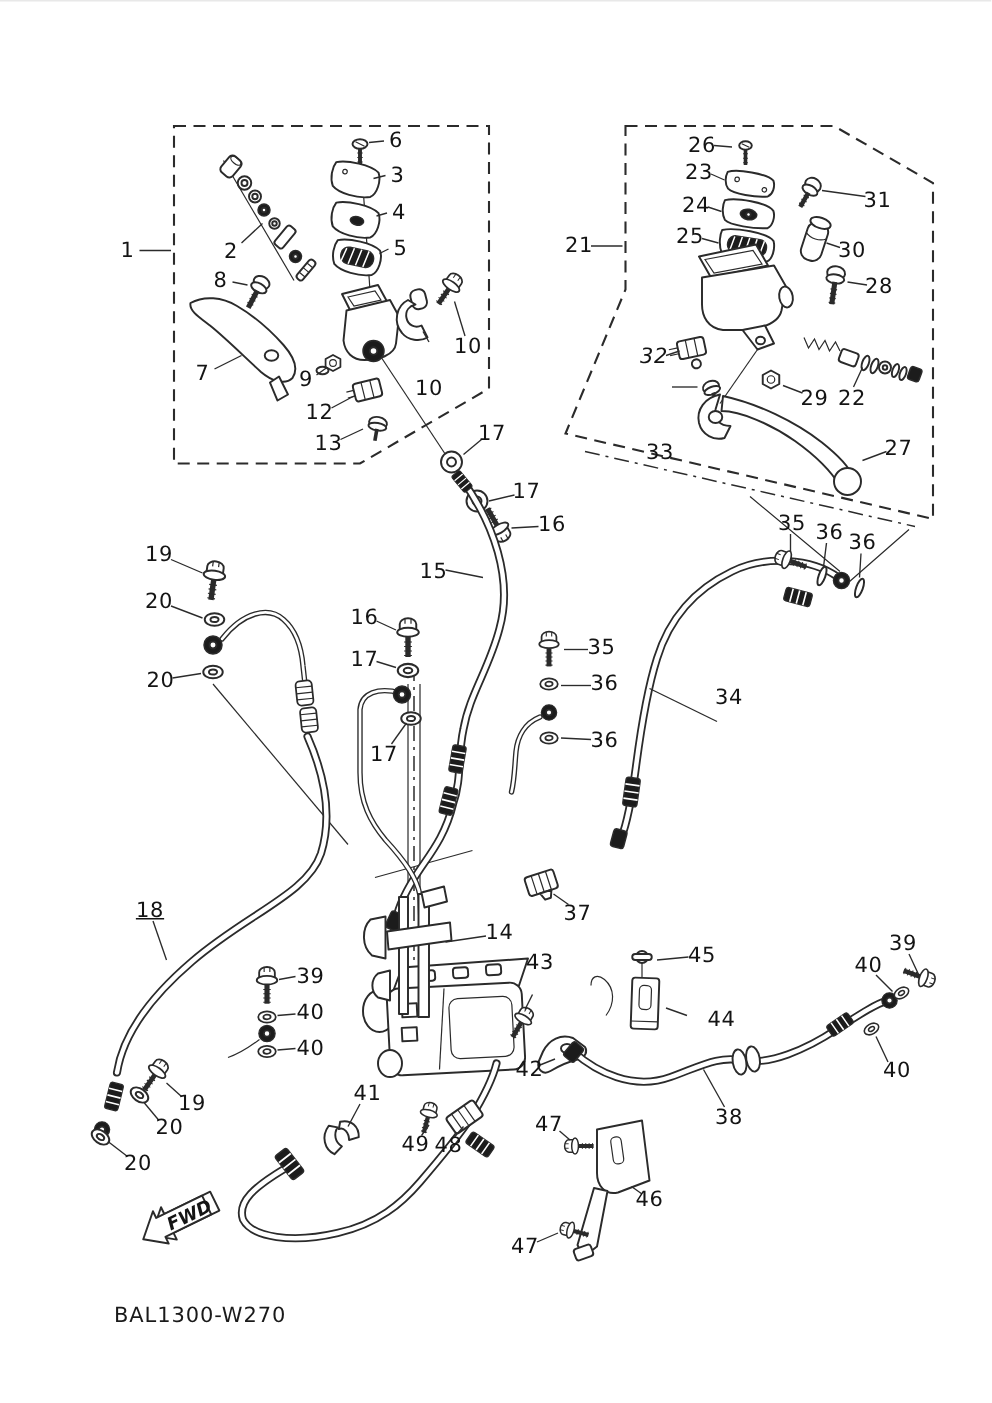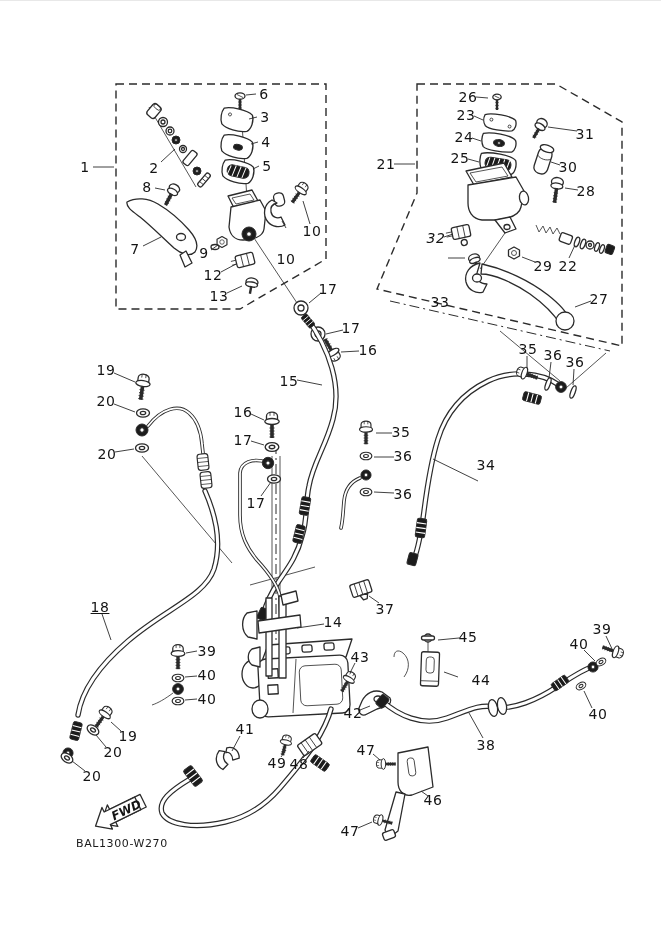--- a/index.html
+++ b/index.html
@@ -11,21 +11,21 @@
   .fd{fill:#1c1c1c;stroke:#2b2b2b;stroke-width:1;}
   .dash{stroke:#2b2b2b;stroke-width:1.4;fill:none;stroke-dasharray:8 5;}
   .dashdot{stroke:#2b2b2b;stroke-width:1;fill:none;stroke-dasharray:10 4 2 4;}
   .ho{stroke:#2b2b2b;stroke-width:5.4;fill:none;stroke-linecap:round;}
   .hi{stroke:#ffffff;stroke-width:3;fill:none;stroke-linecap:round;}
   .hop{stroke:#2b2b2b;stroke-width:3.6;fill:none;stroke-linecap:round;}
   .hip{stroke:#ffffff;stroke-width:1.8;fill:none;stroke-linecap:round;}
   .plabel{position:absolute;transform:translate(-50%,-50%);font-size:14px;color:#141414;
           letter-spacing:.5px;white-space:nowrap;}
   #leaders line{stroke:#2b2b2b;stroke-width:.9;}
-  #code-label{position:absolute;left:76px;top:836px;font-size:11px;color:#1a1a1a;letter-spacing:.6px;}
+  #code-label{position:absolute;left:76px;top:868px;font-size:14px;color:#1a1a1a;letter-spacing:.6px;}
   text{font-family:"DejaVu Sans",sans-serif;fill:#141414;}
 </style>
 </head>
 <body>
 
 <div id="stage">
 
 <svg width="661" height="935" viewBox="0 0 661 935">
   <defs>
     <g id="boltv">
@@ -517,21 +517,21 @@
       <span class="plabel" style="left: 385px; top: 608px;">37</span>
       <span class="plabel" style="left: 486px; top: 744px;">38</span>
       <span class="plabel" style="left: 207px; top: 650px;">39</span>
       <span class="plabel" style="left: 602px; top: 628px;">39</span>
       <span class="plabel" style="left: 207px; top: 674px;">40</span>
       <span class="plabel" style="left: 207px; top: 698px;">40</span>
       <span class="plabel" style="left: 579px; top: 643px;">40</span>
       <span class="plabel" style="left: 598px; top: 713px;">40</span>
       <span class="plabel" style="left: 245px; top: 728px;">41</span>
       <span class="plabel" style="left: 353px; top: 712px;">42</span>
-      <span class="plabel" style="left: 360px; top: 656px;">43</span>
+      <span class="plabel" style="left: 360px; top: 641px;">43</span>
       <span class="plabel" style="left: 467px; top: 679px; margin-left: 14px;">44</span>
       <span class="plabel" style="left: 468px; top: 636px;">45</span>
       <span class="plabel" style="left: 433px; top: 799px;">46</span>
       <span class="plabel" style="left: 366px; top: 749px;">47</span>
       <span class="plabel" style="left: 350px; top: 830px;">47</span>
       <span class="plabel" style="left: 299px; top: 763px;">48</span>
       <span class="plabel" style="left: 277px; top: 762px;">49</span>
     </div>
 
 <div id="code-label">BAL1300-W270</div>

